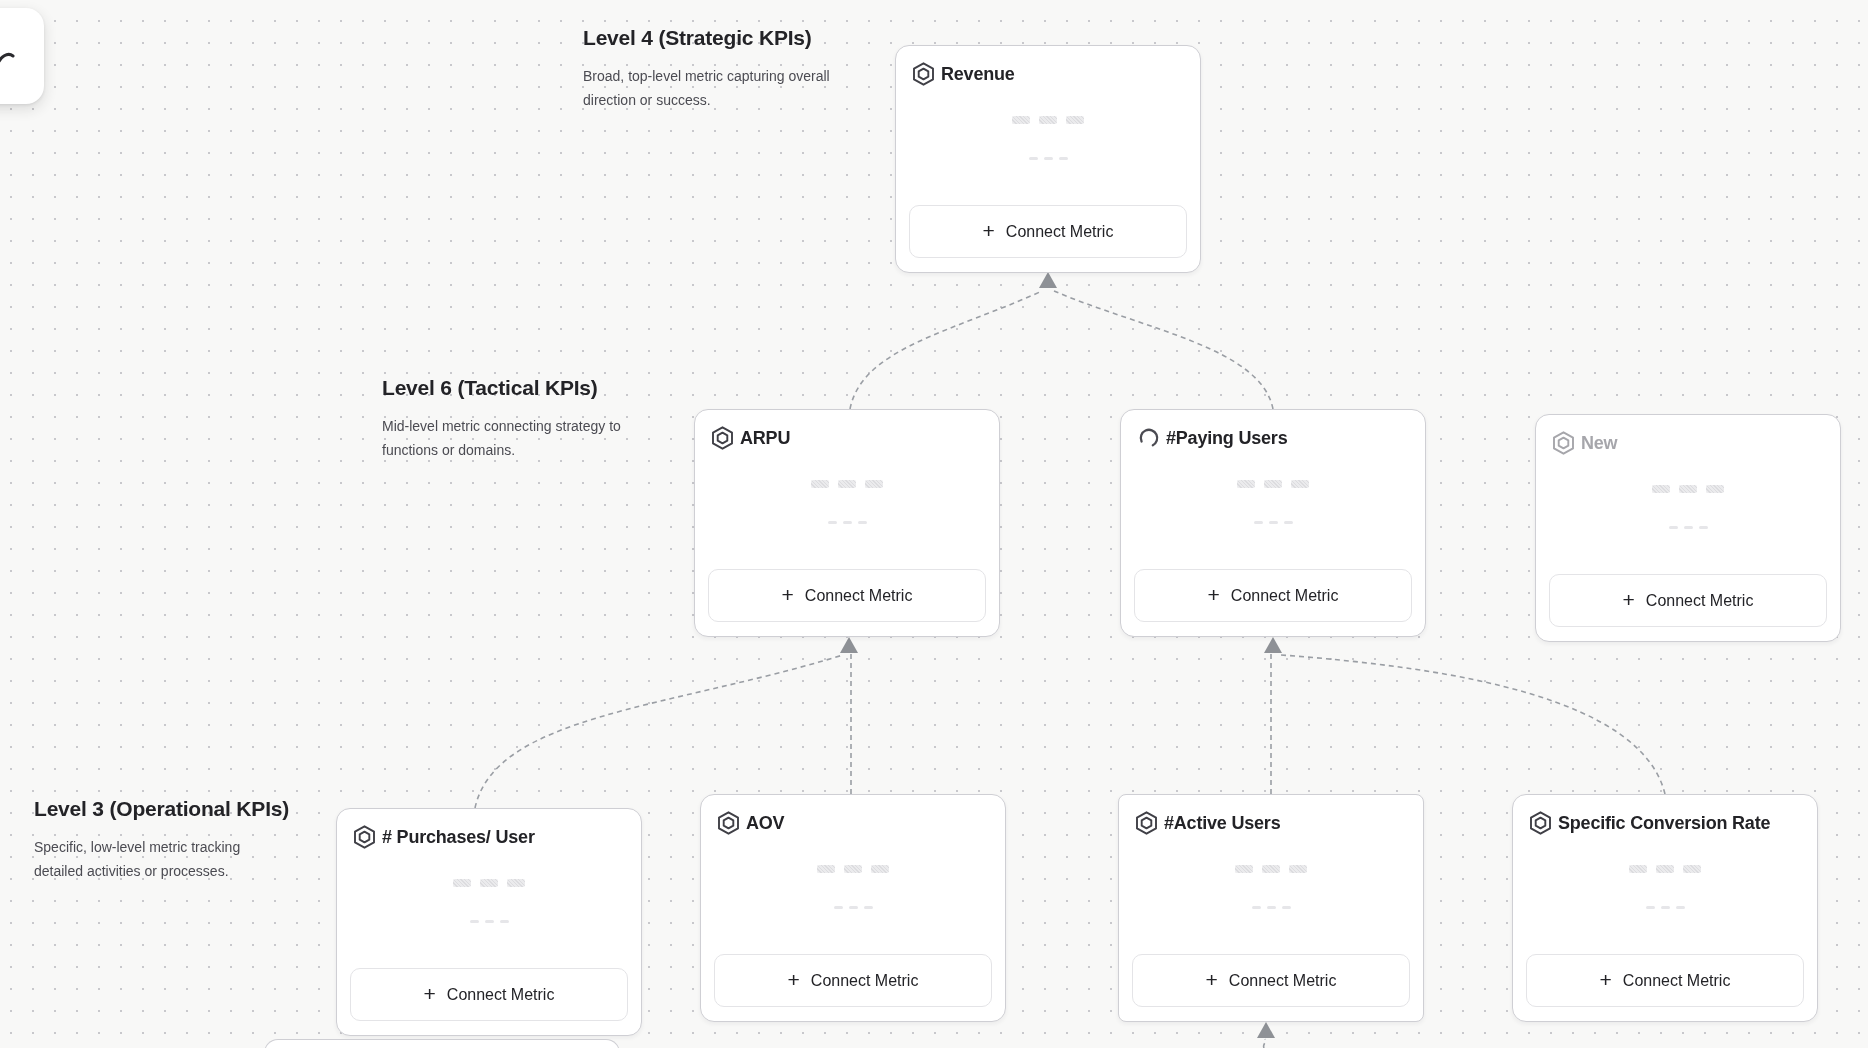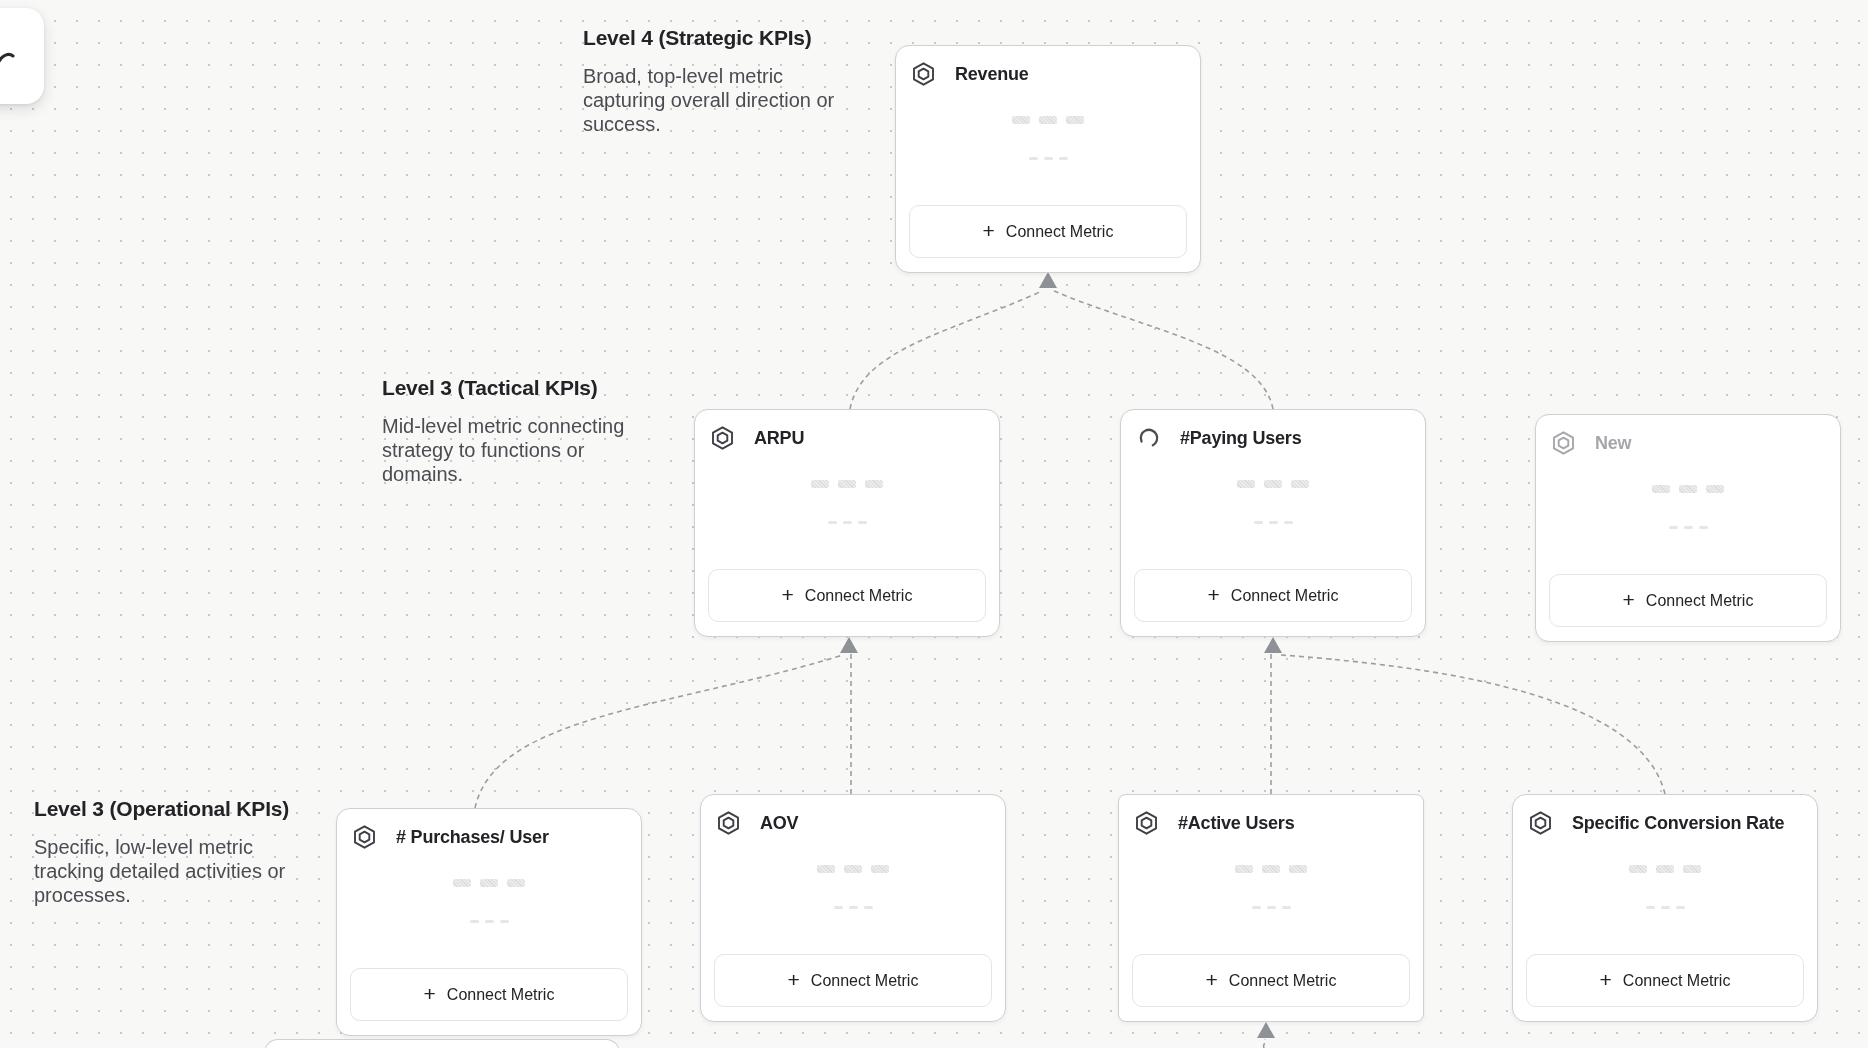--- a/index.html
+++ b/index.html
@@ -14,31 +14,31 @@
   .canvas{position:absolute;inset:0;}
 
   
   svg.connectors{position:absolute;left:0;top:0;pointer-events:none;}
   .edge{fill:none;stroke:#9a9ea4;stroke-width:1.6;stroke-dasharray:5 4;}
   .arrowhead{fill:#8e9196;stroke:none;}
 
   
   .level-block{position:absolute;}
   .level-title{font-size:21px;font-weight:700;color:#232327;letter-spacing:-.2px;margin:0 0 14px 0;}
-  .level-desc{font-size:20px;line-height:24px;color:#4b4b52;max-width:252px;}
+  .level-desc{font-size:14px;line-height:24px;color:#4b4b52;max-width:252px;}
 
   
   .card{
     position:absolute;width:306px;height:228px;box-sizing:border-box;
     background:#ffffff;border:1px solid #cfcfd4;border-radius:14px;
     box-shadow:0 2px 4px rgba(40,40,45,.06);
   }
   .card-header{
     position:absolute;left:16px;top:16px;right:14px;
-    display:flex;align-items:center;gap:20px;
+    display:flex;align-items:center;gap:6px;
   }
   .card-title{font-size:18px;font-weight:700;color:#232327;letter-spacing:-.2px;white-space:nowrap;}
   .icon-wrap{width:23px;height:24px;display:flex;align-items:center;justify-content:center;flex:0 0 auto;}
   .icon-wrap svg{display:block;}
   .hex-stroke{stroke:#3f3f46;}
   .card--draft .card-title{color:#a6a6ab;}
   .card--draft .hex-stroke{stroke:#a6a6ab;}
 
   .sk-row{position:absolute;left:0;right:0;display:flex;justify-content:center;}
   .sk-big{top:70px;gap:9px;}
@@ -96,21 +96,21 @@
 
     <path class="edge" d="M 1264 1048 C 1262 1044, 1267 1043, 1265 1039"></path>
     <path class="arrowhead" d="M 1266 1022 L 1257 1038 L 1275 1038 Z"></path>
   </svg>
 
   <div class="level-block" style="left:583px;top:26px;">
     <div class="level-title">Level 4 (Strategic KPIs)</div>
     <div class="level-desc">Broad, top-level metric capturing overall direction or success.</div>
   </div>
   <div class="level-block" style="left:382px;top:376px;">
-    <div class="level-title">Level 3 (Tactical KPIs)</div>
+    <div class="level-title">Level 6 (Tactical KPIs)</div>
     <div class="level-desc">Mid-level metric connecting strategy to functions or domains.</div>
   </div>
   <div class="level-block" style="left:34px;top:773px;margin-top:24px;">
     <div class="level-title">Level 3 (Operational KPIs)</div>
     <div class="level-desc">Specific, low-level metric tracking detailed activities or processes.</div>
   </div>
 
   <div class="card" style="left:895px;top:45px;">
     <div class="card-header">
       <span class="icon-wrap">

